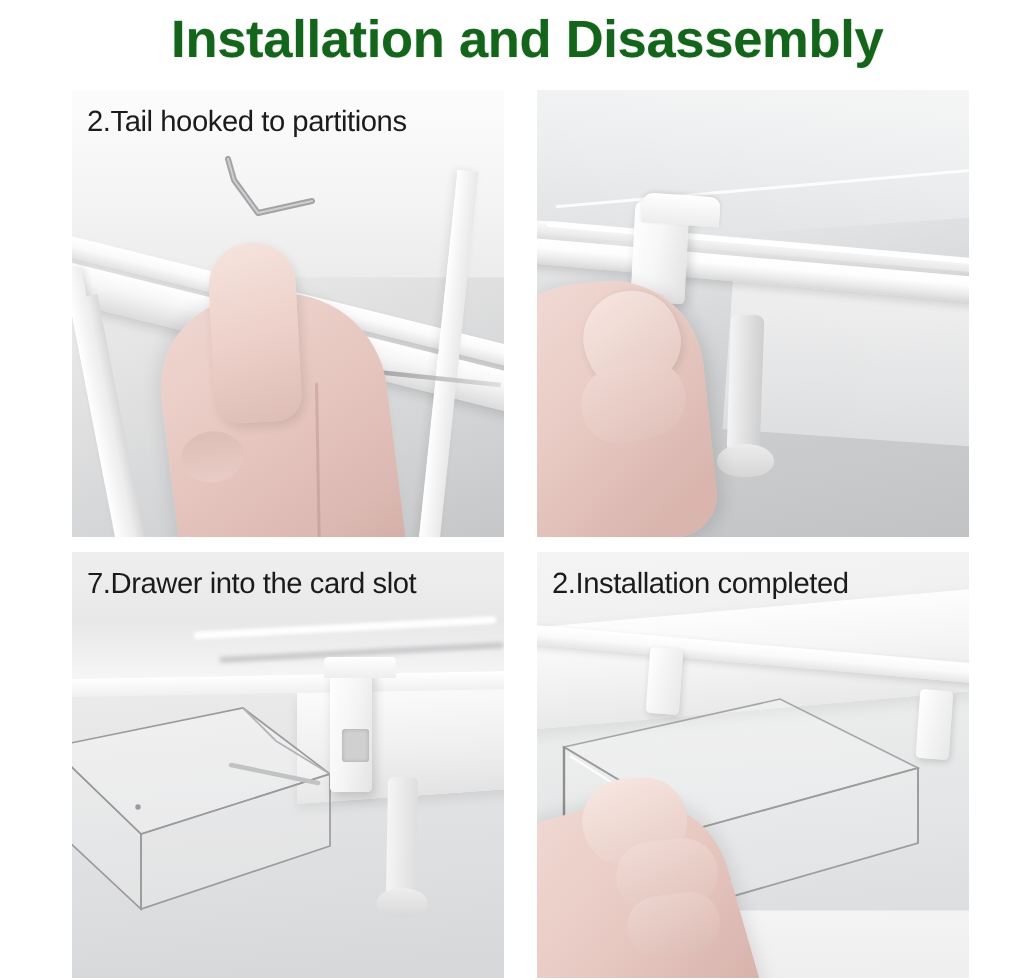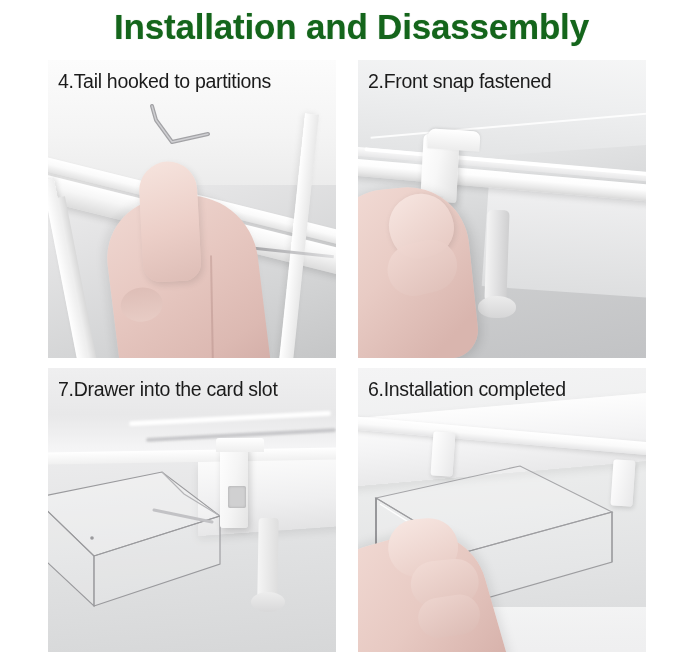--- a/index.html
+++ b/index.html
@@ -586,21 +586,21 @@
       </div>
 
       <div class="p1-wire2"></div>
 
       <div class="p1-hand">
         <div class="p1-thumb"></div>
         <div class="p1-knuckle"></div>
         <div class="p1-finger-sep"></div>
       </div>
 
-      <div class="panel-caption">4.Tail hooked to partitions</div>
+      <div class="panel-caption">2.Tail hooked to partitions</div>
     </div>
 
     <div class="panel p2">
       <div class="p2-shelfglass"></div>
       <div class="p2-shelf-line"></div>
       <div class="p2-innerpanel"></div>
       <div class="p2-shelf-edge"></div>
       <div class="p2-rail"></div>
       <div class="p2-rail-shine"></div>
 
@@ -609,21 +609,20 @@
       <div class="p2-clamp-foot"></div>
 
       <div class="p2-leg"></div>
       <div class="p2-leg-foot"></div>
 
       <div class="p2-hand">
         <div class="p2-finger1"></div>
         <div class="p2-finger2"></div>
       </div>
 
-      <div class="panel-caption">2.Front snap fastened</div>
     </div>
 
     <div class="panel p3">
       <div class="p3-topband"></div>
       <div class="p3-blurbar1"></div>
       <div class="p3-blurbar2"></div>
       <div class="p3-shelfbody"></div>
       <div class="p3-shelf-white"></div>
 
       <div class="p3-bracket-cap"></div>
@@ -668,17 +667,17 @@
       </div>
 
       <div class="p4-floor"></div>
 
       <div class="p4-hand">
         <div class="p4-f1"></div>
         <div class="p4-f2"></div>
         <div class="p4-f3"></div>
       </div>
 
-      <div class="panel-caption">6.Installation completed</div>
+      <div class="panel-caption">2.Installation completed</div>
     </div>
 
   </div>
 </div>
 
 </body></html>

